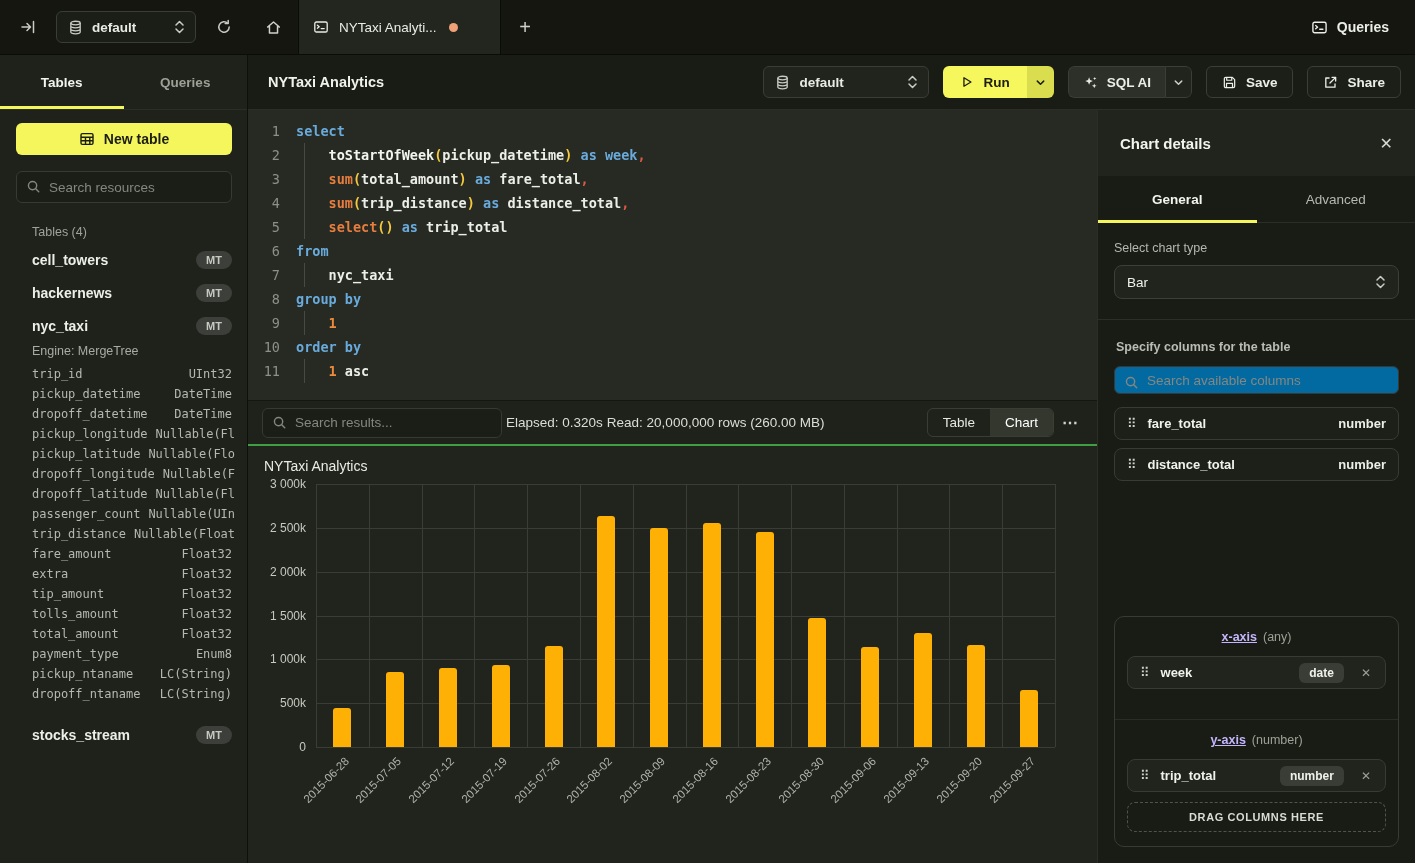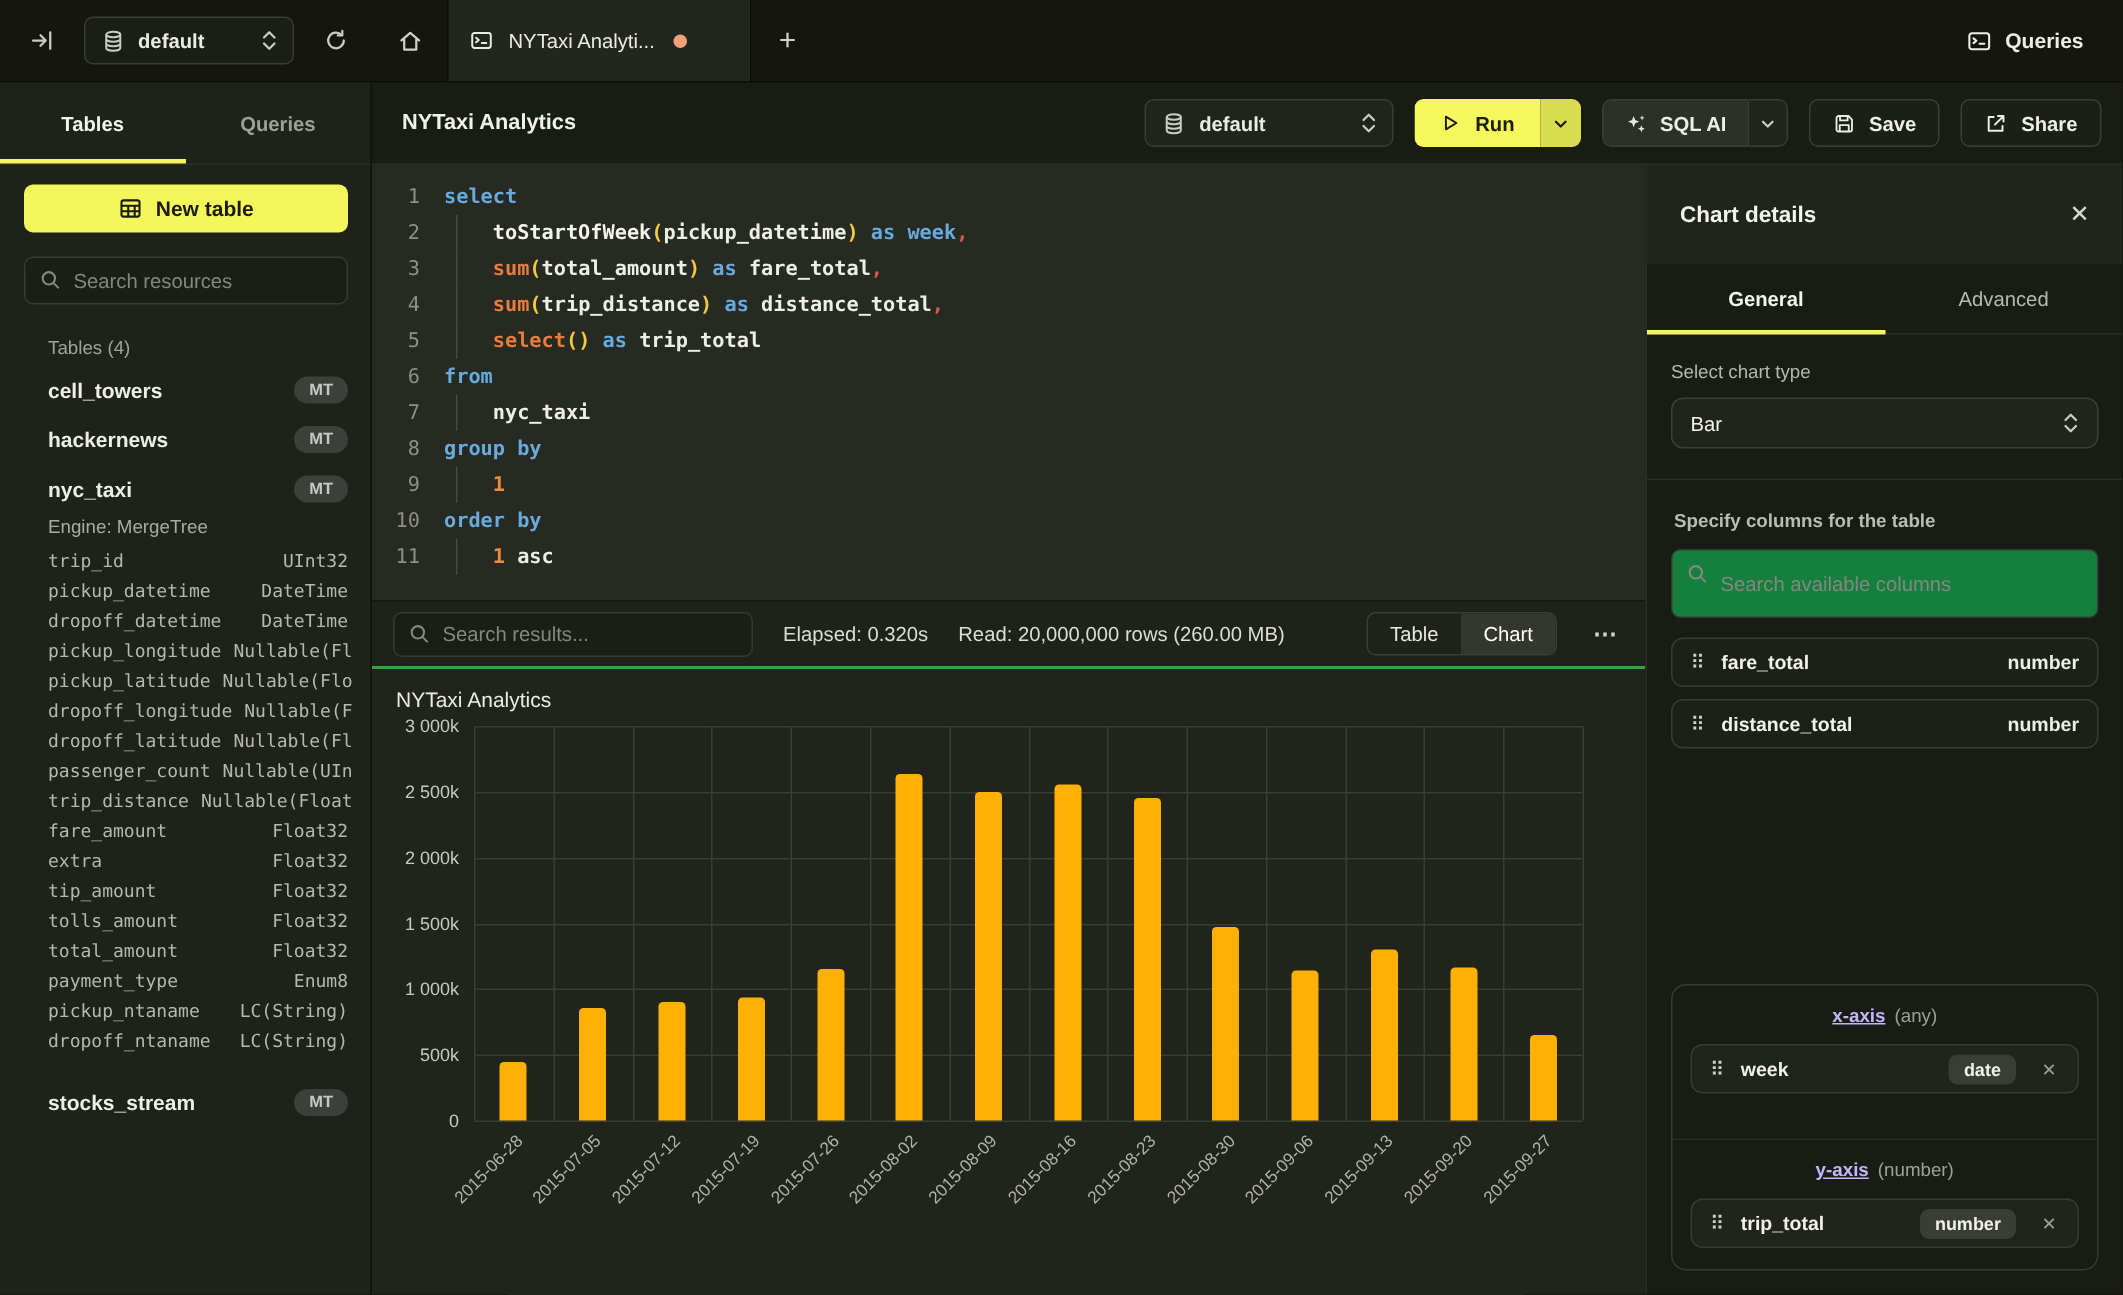--- a/index.html
+++ b/index.html
@@ -70,21 +70,21 @@
   
   .editor { height:290px; flex:0 0 290px; background:#272a22; padding-top:9px; overflow:hidden; font-family:"DejaVu Sans Mono", monospace; font-size:13.5px; font-weight:bold; }
   .code-line { height:24px; line-height:24px; display:flex; position:relative; white-space:pre; }
   .code-line .ln { width:32px; text-align:right; padding-right:0; color:#8d9089; font-weight:normal; flex:0 0 32px; }
   .code-line .code-text { padding-left:16px; }
   .code-line.indent::before { content:""; position:absolute; left:56px; top:0; bottom:0; border-left:1px solid #474a42; }
   .tok-kw { color:#6aabdd; } .tok-fnw { color:#f2f4ee; } .tok-fno { color:#e87d3e; }
   .tok-par { color:#f5c83f; } .tok-com { color:#dd5948; } .tok-num { color:#ee8b3c; } .tok-pln { color:#eceee8; }
 
   
-  .results-bar { height:46px; flex:0 0 46px; background:#1f221a; border-top:1px solid #14160f; border-bottom:2px solid #3f9e42; display:flex; align-items:center; padding:0 14px; gap:20px; }
+  .results-bar { height:46px; flex:0 0 46px; background:#1f221a; border-top:1px solid #14160f; border-bottom:2px solid #3f9e42; display:flex; align-items:center; padding:0 14px; gap:4px; }
   .results-search { position:relative; width:240px; }
   .results-search .search-input { height:30px; }
   .results-search .search-ico { top:7px; }
   .stat-text { font-size:13.5px; color:#dbded6; white-space:nowrap; }
   .view-toggle { margin-left:auto; display:flex; border:1px solid #3a3d35; border-radius:6px; overflow:hidden; }
   .view-seg { padding:6px 15px; font-size:13.5px; font-weight:400; color:#e6e8e2; cursor:pointer; background:transparent; }
   .view-seg.active { background:#34372d; color:#ffffff; }
   .more-btn { color:#cfd2cb; font-size:16px; font-weight:700; padding:0 4px; cursor:pointer; letter-spacing:1px; }
 
   
@@ -110,21 +110,21 @@
   .details-tab { flex:1; display:flex; align-items:center; justify-content:center; font-size:13.5px; color:#b5b8b1; cursor:pointer; position:relative; }
   .details-tab.active { color:#f2f4ee; font-weight:600; }
   .details-tab.active::after { content:""; position:absolute; left:0; right:0; bottom:-1px; height:3px; background:#f5f65b; }
   .details-body { flex:1; display:flex; flex-direction:column; padding:18px 16px 16px 16px; min-height:0; overflow:hidden; }
   .field-label { font-size:12.5px; color:#b4b7b0; margin-bottom:10px; }
   .type-select { height:34px; border:1px solid #3c3f37; background:#21241d; border-radius:8px; display:flex; align-items:center; padding:0 12px; cursor:pointer; }
   .type-select .sel-label { flex:1; font-size:13.5px; color:#f0f2ec; }
   .full-divider { height:1px; background:#2b2e26; margin:20px -16px 0 -16px; }
   .columns-label { font-size:12.5px; font-weight:600; color:#b9bcb5; margin:20px 0 12px 2px; }
   .panel-search { position:relative; margin-bottom:13px; }
-  .panel-search .search-input { height:46px; background:#15803d; }
+  .panel-search .search-input { height:28px; background:#0369a1; }
   .panel-search .search-ico { top:9px; }
   .chip { height:33px; border:1px solid #383b33; border-radius:8px; display:flex; align-items:center; gap:11px; padding:0 12px; margin-bottom:8px; background:#1d2019; }
   .chip .drag-handle { color:#cfd2cb; font-size:13px; cursor:grab; }
   .chip .chip-name { font-size:13px; font-weight:600; color:#f0f2ec; }
   .chip .chip-type { margin-left:auto; font-size:13px; font-weight:600; color:#eceee8; }
   .chip .chip-tag { margin-left:auto; background:#3a3d35; border-radius:6px; padding:3px 10px; font-size:12px; font-weight:600; color:#eff1eb; }
   .chip .chip-close { margin-left:4px; color:#9da098; font-size:12px; cursor:pointer; padding:0 2px; }
   .axes-box { margin-top:auto; border:1px solid #383b33; border-radius:10px; overflow:hidden; }
   .axis-section { padding:13px 12px 14px 12px; }
   .axis-section.xpad { padding-bottom:30px; }
@@ -596,20 +596,21 @@
                   <span class="axis-name">y-axis</span><span class="axis-hint">(number)</span>
                 </div>
                 <div id="y-axis-chips">
                     <div class="chip">
                       <span class="drag-handle">⠿</span>
                       <span class="chip-name">trip_total</span>
                       <span class="chip-tag">number</span>
                       <span class="chip-close">✕</span>
                     </div>
                   </div>
+                <div class="drop-zone">DRAG COLUMNS HERE</div>
               </div>
             </div>
           </div>
         </aside>
 
       </div>
     </div>
   </div>
 </div>
 

